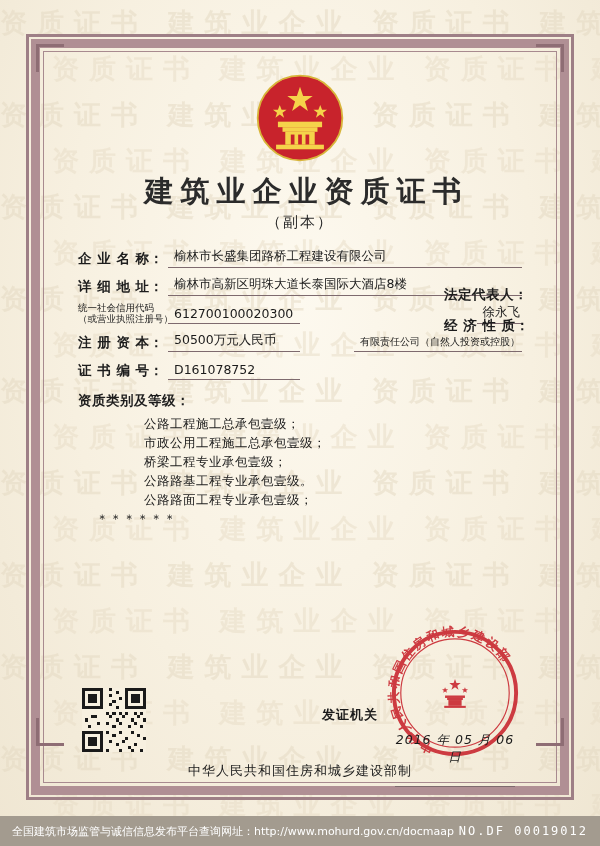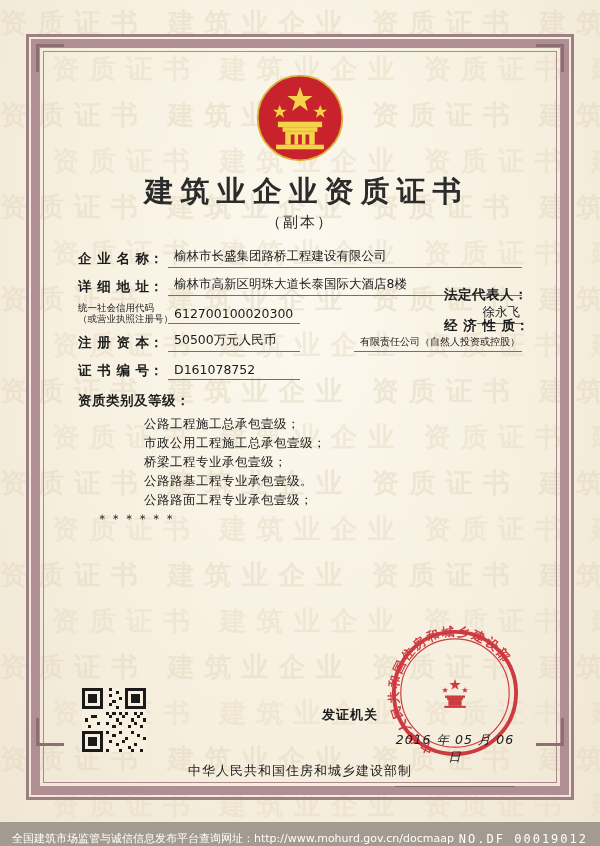--- a/index.html
+++ b/index.html
@@ -231,24 +231,24 @@
     width: 138px;
     height: 138px;
     opacity: 0.88;
   }
 
   
   .footer {
     position: absolute;
     left: 0; right: 0;
     bottom: 0;
-    height: 24px;
+    height: 30px;
     background: #a39b8f;
     display: flex;
-    align-items: flex-end;
+    align-items: center;
     justify-content: space-between;
     padding: 0 12px;
     box-sizing: border-box;
   }
   .footer-text {
     font-size: 11px;
     color: #ffffff;
     font-family: "DejaVu Sans", sans-serif;
   }
   .footer-no {

